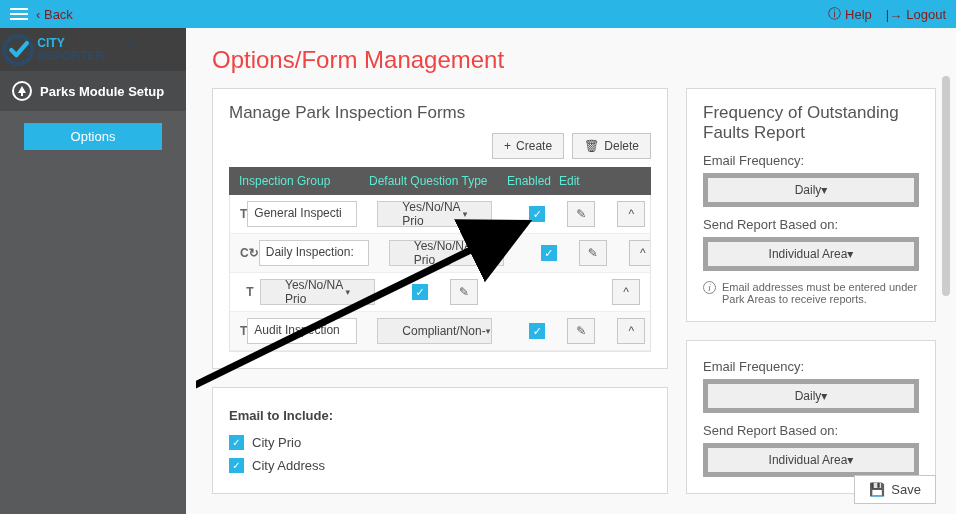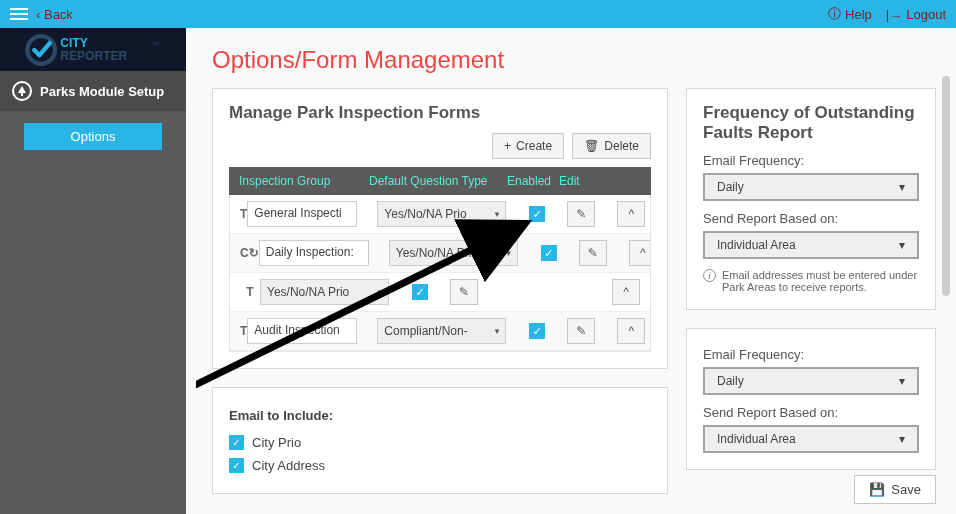--- a/index.html
+++ b/index.html
@@ -9,62 +9,62 @@
   .topbar { height: 28px; background: #29b6e6; color: #7f1d1d; display: flex; align-items: center; padding: 0 10px; }
   .topbar .menu-icon { width: 18px; display: flex; flex-direction: column; gap: 3px; cursor: pointer; }
   .topbar .menu-icon span { display:block; height:2px; background:#fff; }
   .topbar .back { margin-left: 8px; cursor: pointer; font-size: 13px; }
   .topbar .spacer { flex: 1; }
   .topbar .help, .topbar .logout { margin-left: 14px; cursor: pointer; display:flex; align-items:center; gap:4px; font-size:13px; }
   
   
   .body { display: flex; height: calc(100% - 28px); }
   .sidebar { width: 186px; background: #595a5c; color: #fff; padding-top: 0; }
-  .logo { background:#0f172a; height:43px; display:flex; align-items:center; justify-content:center; }
+  .logo { background:#404040; height:43px; display:flex; align-items:center; }
   .logo svg { width:140px; height:38px; }
   .module-row { background:#4a4b4d; padding:10px 12px; display:flex; align-items:center; gap:8px; font-weight:bold; font-size:13px; }
   .module-row .tree-icon { width:20px; height:20px; border:2px solid #fff; border-radius:50%; display:flex; align-items:center; justify-content:center; }
   .options-btn { margin: 12px 24px; background:#29b6e6; color:#fff; text-align:center; padding:6px 4px; cursor:pointer; font-size:13px; }
   
   .content { flex:1; background:#f9f9f9; overflow:auto; padding: 12px 20px 20px 26px; position:relative; }
   .page-title { font-size:24px; color:#ef4444; font-weight:normal; margin: 6px 0 14px 0; }
   .cols { display:flex; gap:18px; align-items:flex-start; }
   .col-left { flex: 1; min-width:0; }
   .col-right { width:250px; flex-shrink:0; }
   
   .panel { border:1px solid #d8d8d8; background:#fff; padding:14px 16px 16px 16px; margin-bottom:18px; }
-  .panel-title { font-size:17px; color:#555; margin-bottom:10px; font-weight:bold; }
+  .panel-title { font-size:17px; color:#555; margin-bottom:10px; font-weight:normal; }
   
   .toolbar { display:flex; justify-content:flex-end; gap:8px; margin-bottom:8px; }
   .btn { border:1px solid #c6c6c6; background:#f4f4f4; padding:5px 11px; font-size:12px; cursor:pointer; display:inline-flex; align-items:center; gap:5px; color:#444; }
   
   .tbl-head { display:flex; background:#5a5a5a; color:#5eead4; font-size:12px; padding:7px 10px; }
   .col-group { flex:0 0 130px; }
   .col-type { flex:0 0 130px; }
   .col-enabled { flex:0 0 60px; text-align:center; }
   .col-edit { flex:0 0 50px; }
   .col-sp { flex:1; }
   
   .tbl-body { border:1px solid #e4e4e4; border-top:none; max-height:170px; overflow:auto; }
   .tbl-row { display:flex; align-items:center; padding:6px 10px; gap:0; border-bottom:1px solid #eee; }
   .tbl-row:nth-child(even){ background:#f9f9f9; }
   .type-icon { width:20px; text-align:center; font-weight:bold; color:#666; font-size:12px; }
   .input-like { border:1px solid #ccc; background:#fff; padding:4px 6px; font-size:12px; width:110px; height:26px; white-space:nowrap; overflow:hidden; text-overflow:ellipsis; }
-  .select-like { border:1px solid #ccc; background:#efefef; padding:4px 6px; font-size:12px; width:129px; height:26px; display:flex; align-items:center; justify-content:space-between; cursor:pointer; }
+  .select-like { border:1px solid #ccc; background:#efefef; padding:4px 24px; font-size:12px; width:115px; height:26px; display:flex; align-items:center; justify-content:space-between; cursor:pointer; }
   .select-like .caret { font-size:9px; color:#555; }
   .chk { width:16px; height:16px; border:1px solid #29b6e6; background:#29b6e6; color:#fff; display:flex; align-items:center; justify-content:center; font-size:11px; margin:0 auto; }
   .iconbtn { width:28px; height:26px; border:1px solid #c6c6c6; background:#f4f4f4; display:flex; align-items:center; justify-content:center; cursor:pointer; font-size:12px; color:#555; }
   .edit-cell, .reorder-cell { display:flex; }
   
   .sub-label { font-weight:bold; font-size:13px; margin:6px 0 8px 0; color:#444; }
   .chk-row { display:flex; align-items:center; gap:8px; padding:4px 0; font-size:13px; color:#444; }
   .chk-row .chk-sm { width:15px; height:15px; border:1px solid #29b6e6; background:#29b6e6; color:#fff; display:flex; align-items:center; justify-content:center; font-size:10px; }
   
   .field-label { font-size:13px; color:#555; margin:4px 0 5px 0; }
-  .select-full { border:2px solid #a3a3a3; background:#efefef; padding:5px 12px; font-size:12px; display:flex; justify-content:space-between; align-items:center; cursor:pointer; margin-bottom:10px; }
+  .select-full { border:5px solid #a3a3a3; background:#efefef; padding:5px 12px; font-size:12px; display:flex; justify-content:center; align-items:center; cursor:pointer; margin-bottom:10px; }
   .note { font-size:11px; color:#666; display:flex; gap:6px; align-items:flex-start; margin-top:6px; }
   .note .info-icon { width:13px; height:13px; border:1px solid #888; border-radius:50%; display:flex; align-items:center; justify-content:center; font-size:9px; font-style:italic; flex-shrink:0; }
   
   .save-bar { position:absolute; right:20px; bottom:10px; }
   .save-btn { border:1px solid #c6c6c6; background:#fff; padding:6px 14px; font-size:13px; cursor:pointer; display:inline-flex; align-items:center; gap:6px; }
   
   .scroll-stub { position:absolute; right:6px; top:48px; width:8px; height:220px; background:#ccc; border-radius:4px; }
   
   
   .arrow-anno { position:absolute; left:10px; top:140px; pointer-events:none; }

